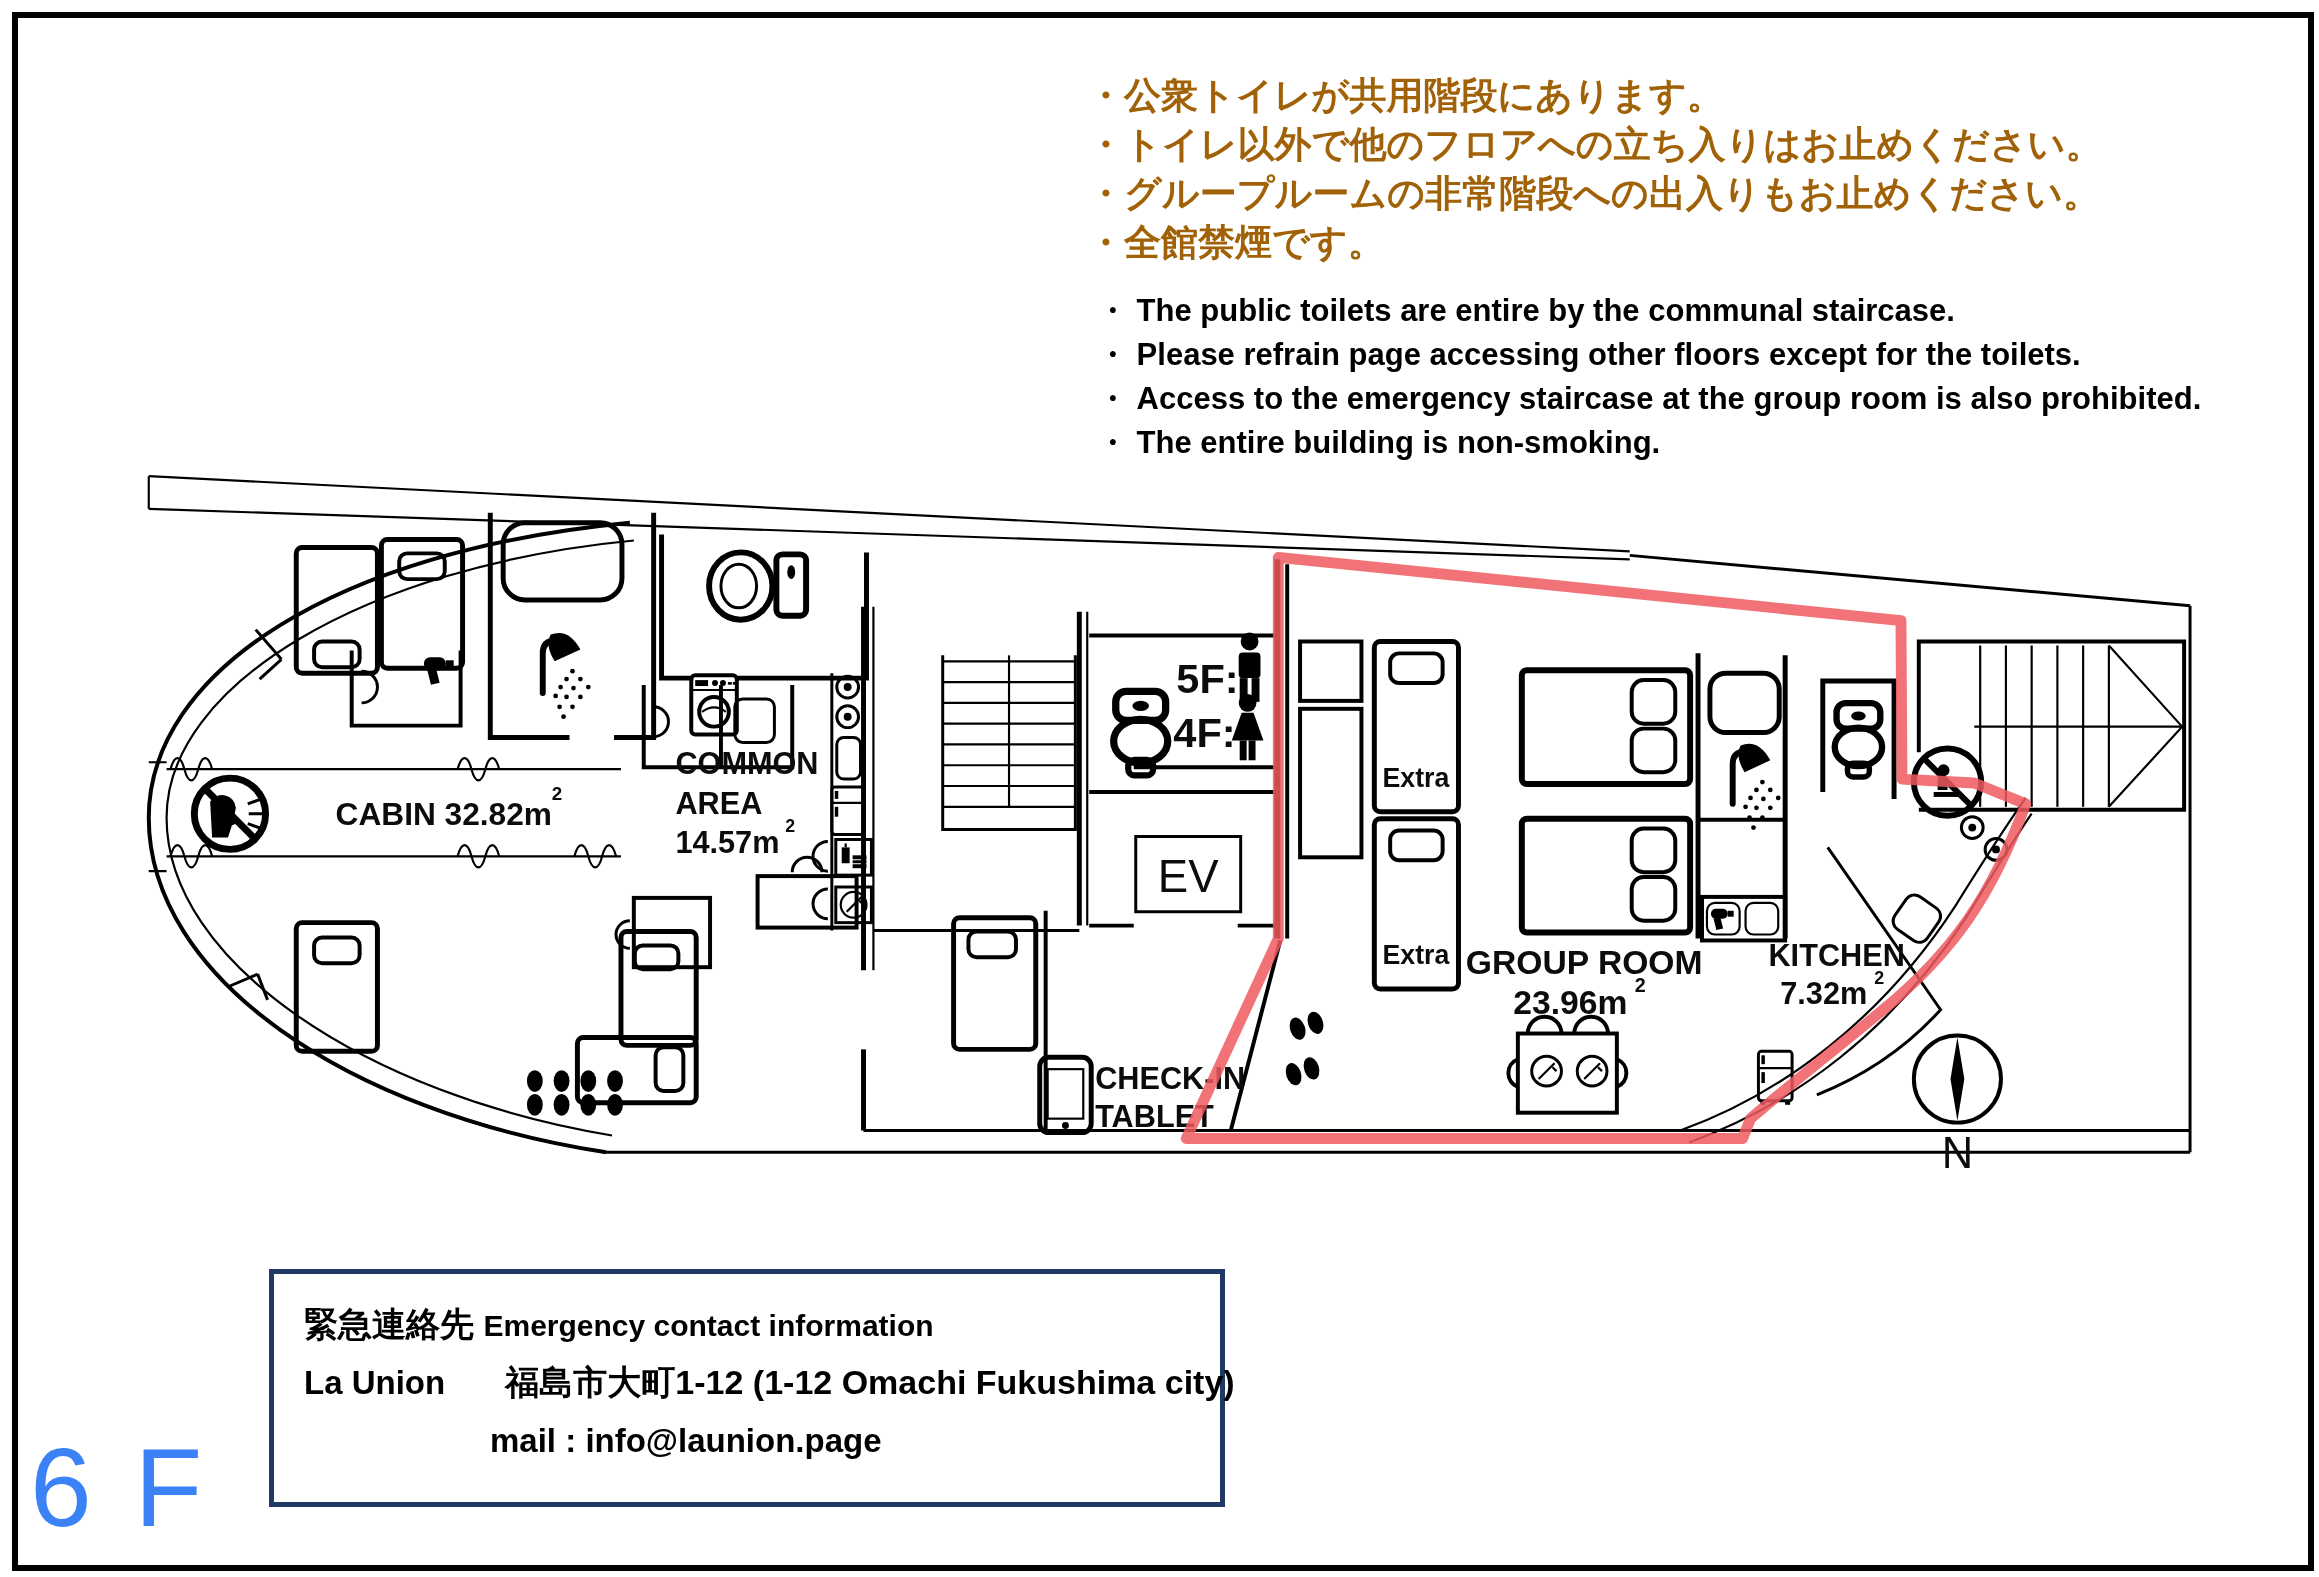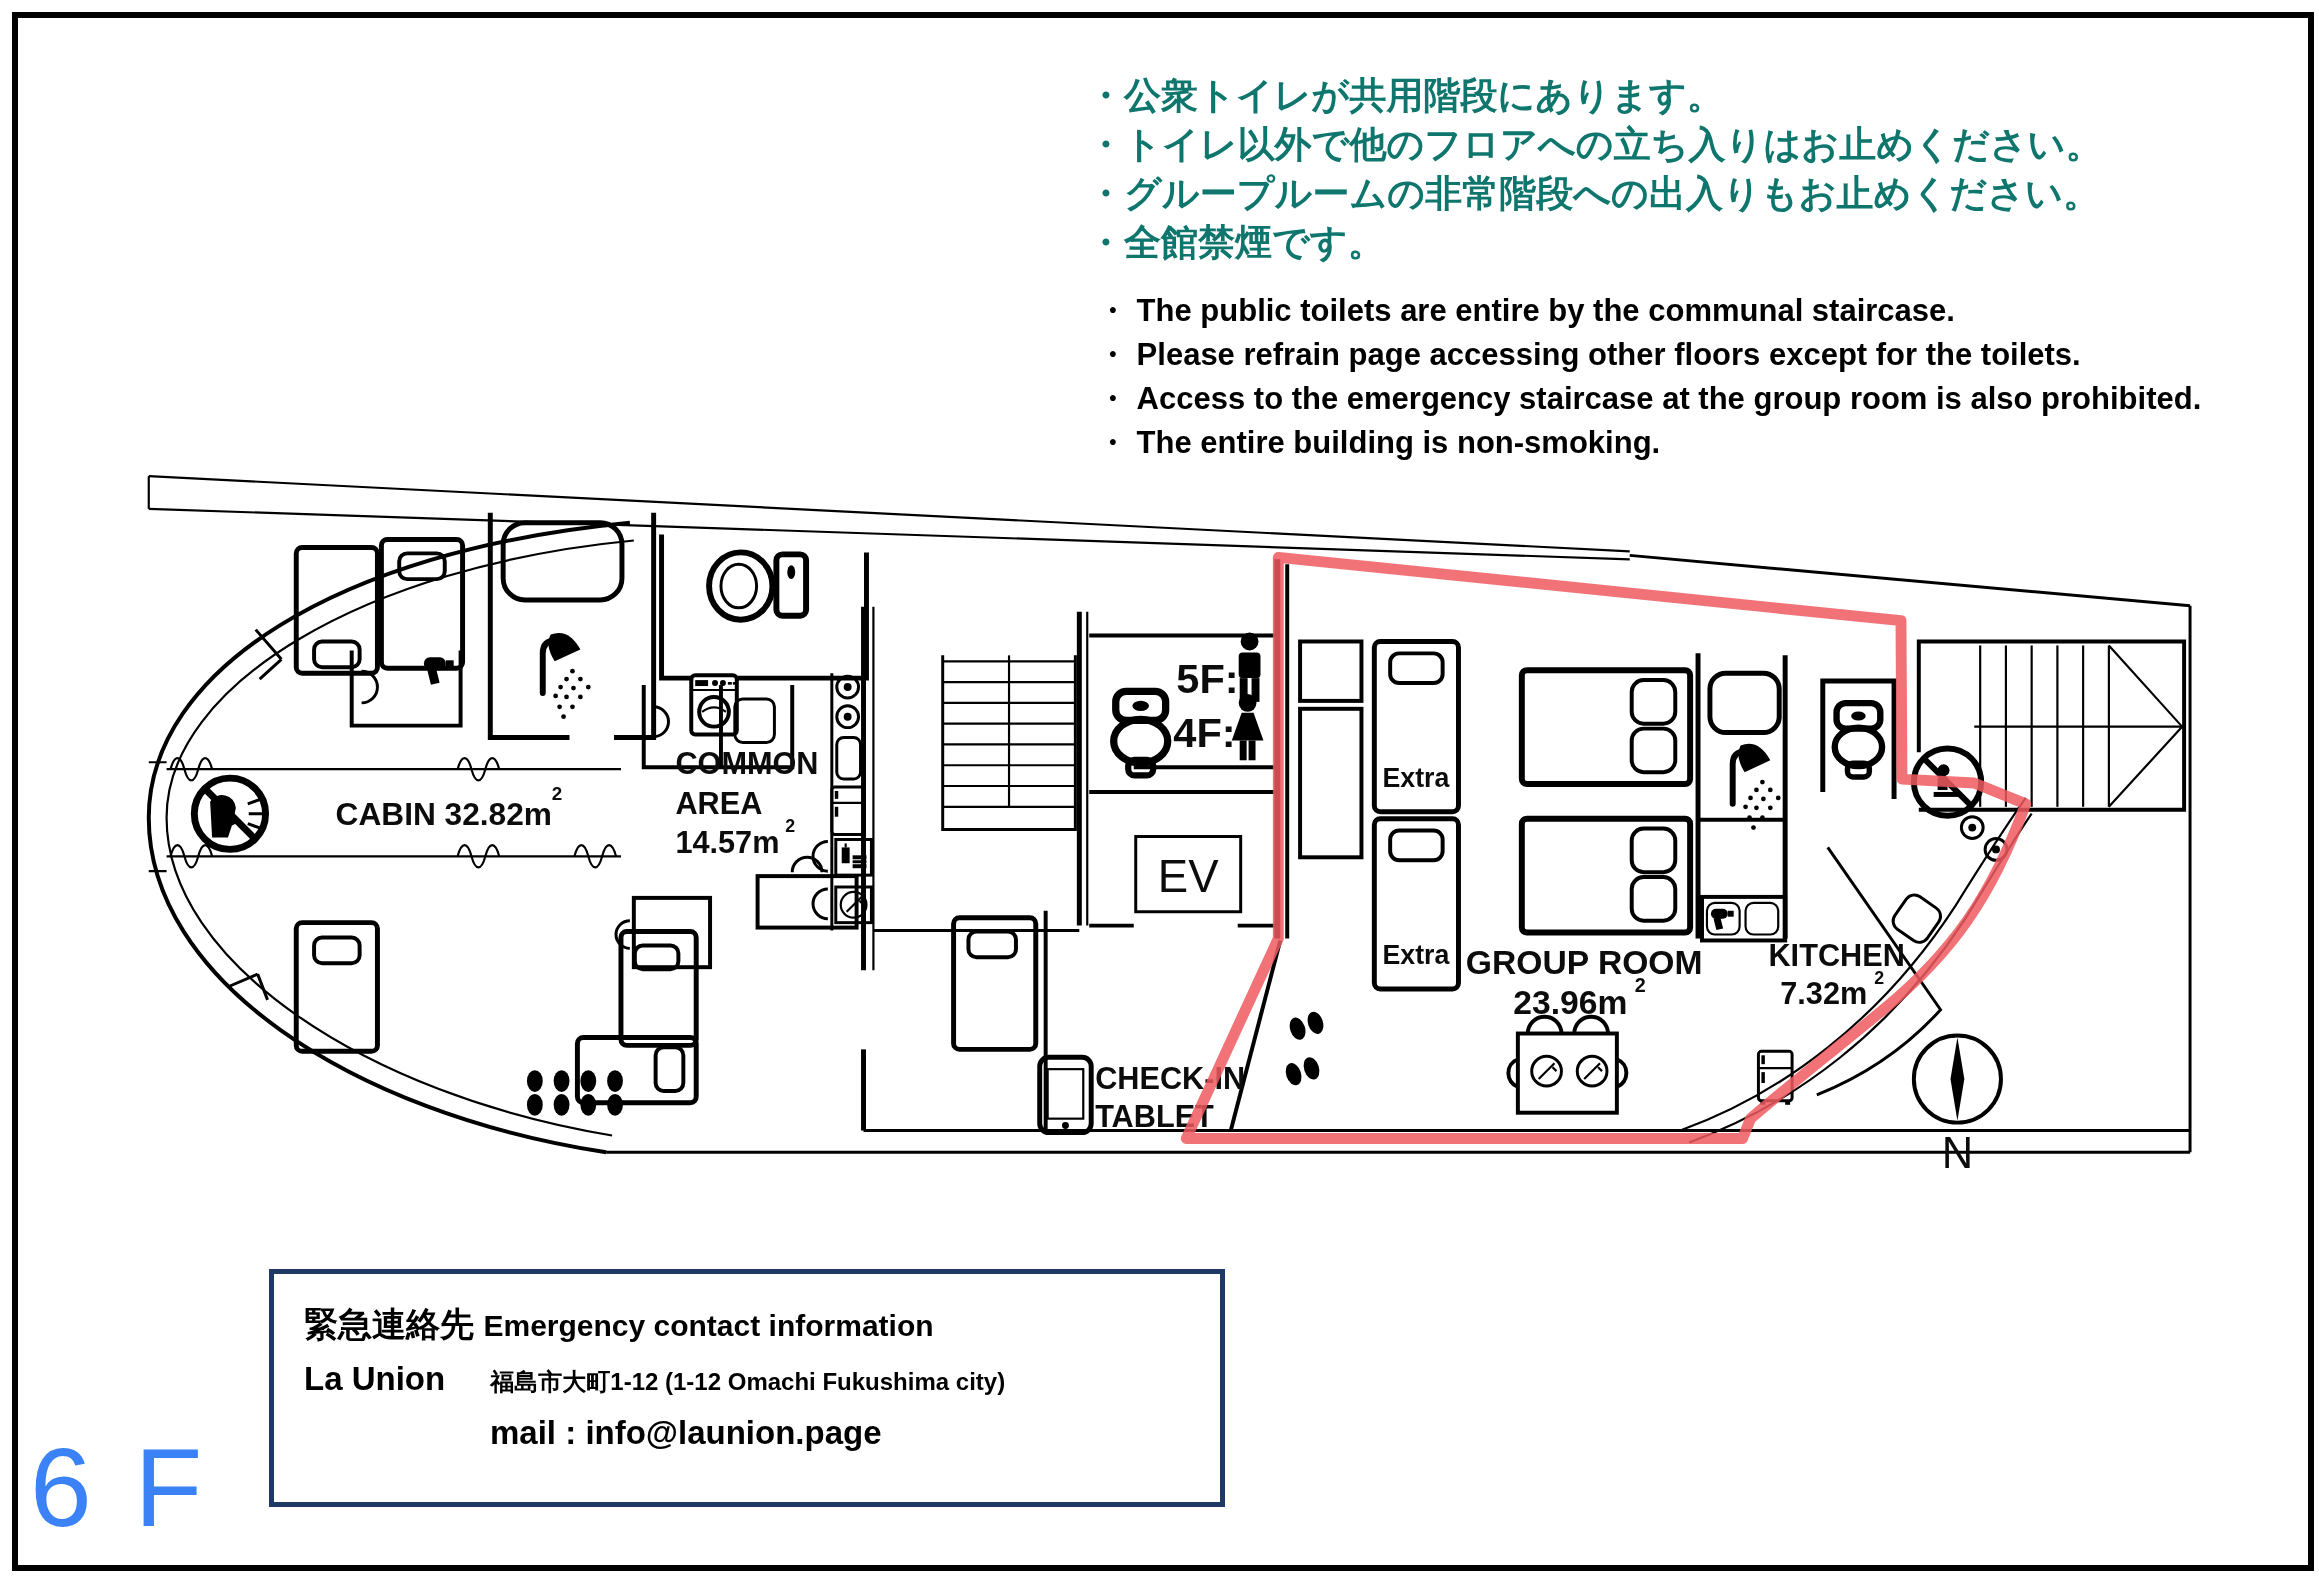--- a/index.html
+++ b/index.html
@@ -1,29 +1,29 @@
 <!DOCTYPE html>
 <html><head>
 <meta charset="utf-8">
 <style>
   html,body{margin:0;padding:0;background:#fff;}
   #page{position:relative;width:2320px;height:1577px;background:#fff;
         font-family:"Liberation Sans","DejaVu Sans",sans-serif;color:#111;overflow:hidden;}
   #frame{position:absolute;left:12px;top:12px;width:2290px;height:1547px;border:6px solid #000;}
   
-  .jp-block{position:absolute;left:1087px;top:71px;font-size:37px;line-height:49px;font-weight:700;color:#0f766e;}
+  .jp-block{position:absolute;left:1087px;top:71px;font-size:37px;line-height:49px;font-weight:700;color:#a16207;}
   .en-block{position:absolute;left:1097px;top:289px;font-size:31px;line-height:44px;font-weight:700;color:#000;}
   
   .contact{position:absolute;left:269px;top:1269px;width:946px;height:228px;border:5px solid #203864;background:#fff;
            font-weight:700;color:#000;}
   .contact .row{white-space:nowrap;}
   .c1{margin:28px 0 0 30px;font-size:34px;}
   .c1 .en{font-size:30px;}
   .c2{margin:12px 0 0 30px;font-size:33px;}
-  .c2 .addr{margin-left:36px;font-size:24px;}
+  .c2 .addr{margin-left:51px;font-size:34px;}
   .c3{margin:14px 0 0 208px;font-size:34px;}
   .c4{margin:16px 0 0 216px;font-size:33px;}
   .floor-big{position:absolute;left:30px;top:1424px;font-size:111px;font-weight:400;letter-spacing:6px;color:#3b82f6;}
   
   svg{position:absolute;left:0;top:0;}
   .ln{stroke:#000;fill:none;}
   .w2{stroke-width:2.2;} .w3{stroke-width:3;} .w4{stroke-width:4;} .w5{stroke-width:5;} .w6{stroke-width:6;} .w7{stroke-width:7;}
   .blk{fill:#000;stroke:none;}
   text{fill:#0c0c0c;stroke:none;font-family:"Liberation Sans","DejaVu Sans",sans-serif;}
   .t-bold{font-weight:700;}

